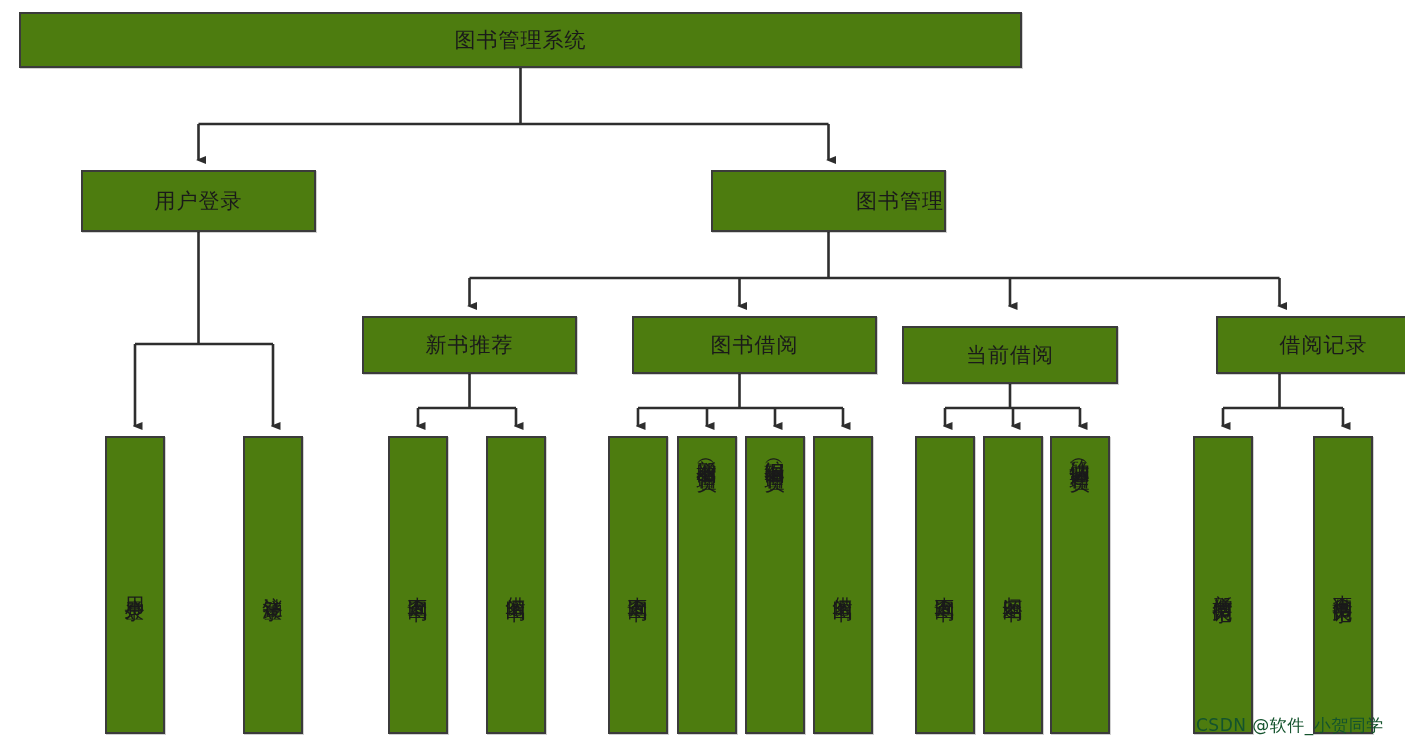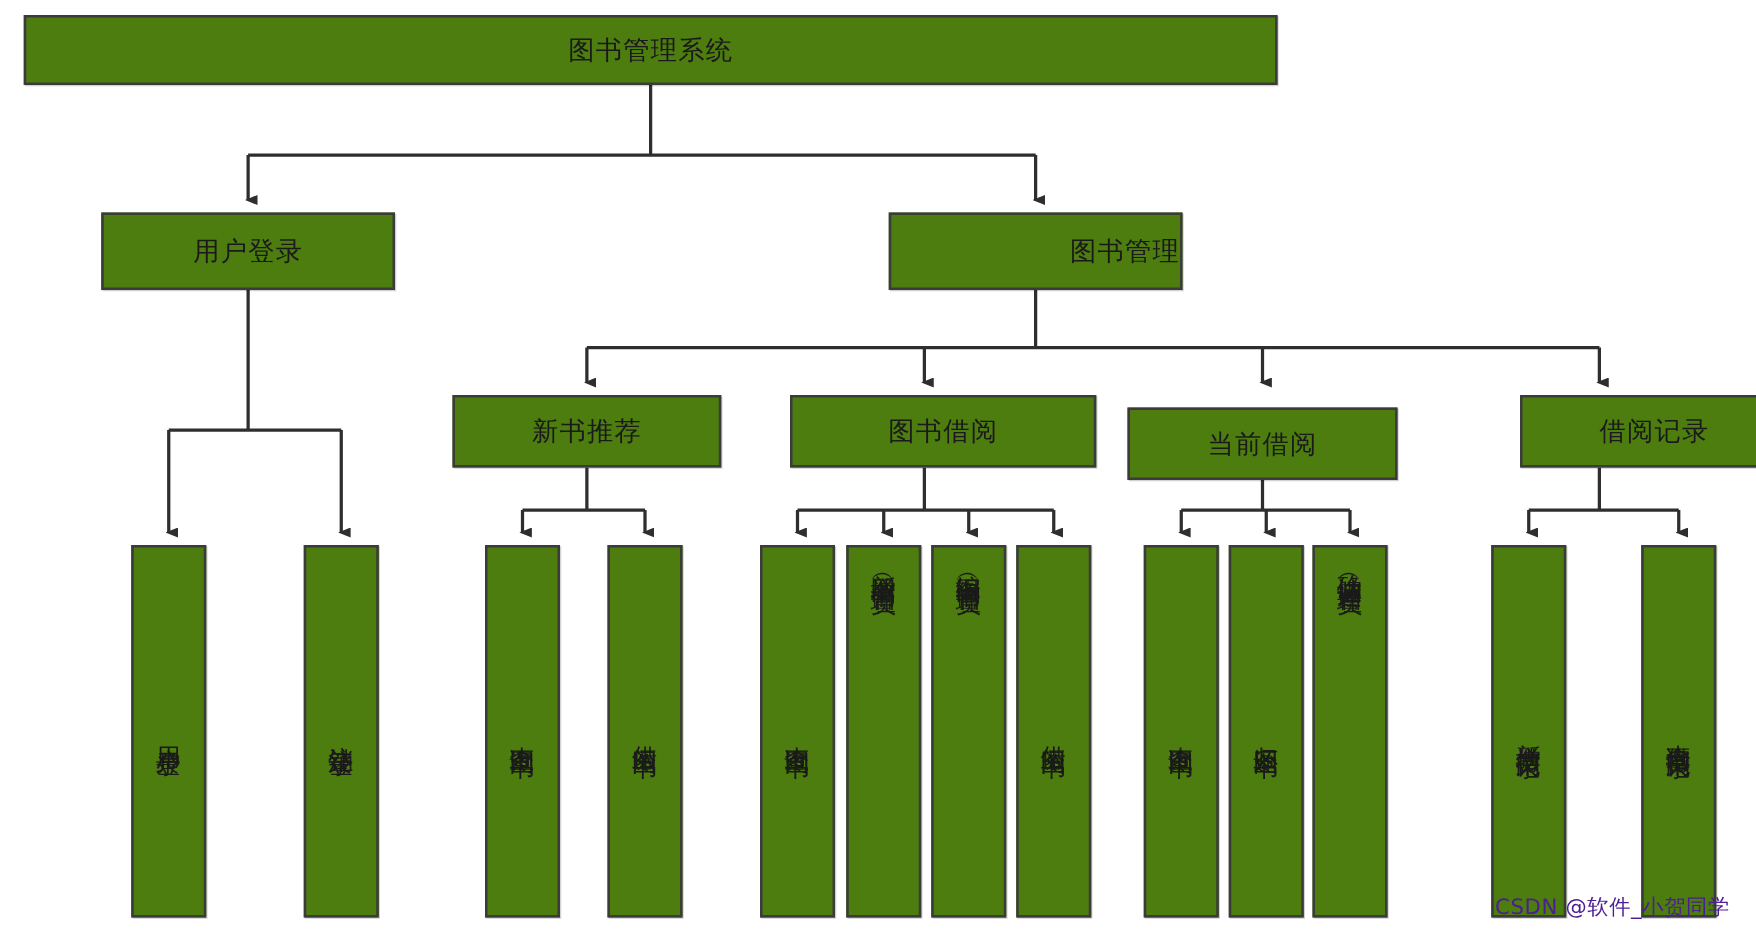--- a/index.html
+++ b/index.html
@@ -40,21 +40,21 @@
   .leaf-box{
     align-items:flex-start;
     padding-top:6px;
   }
   .leaf-box.centered{align-items:center;padding-top:0;}
 
   #watermark{
     position:absolute;
     left:1196px;top:714px;
     font-size:17px;
-    color:#4c1d95;
+    color:#14532d;
     letter-spacing:0.5px;
     white-space:nowrap;
     user-select:none;
   }
 </style>
 </head>
 <body>
 
 <div id="diagram-root">
 

